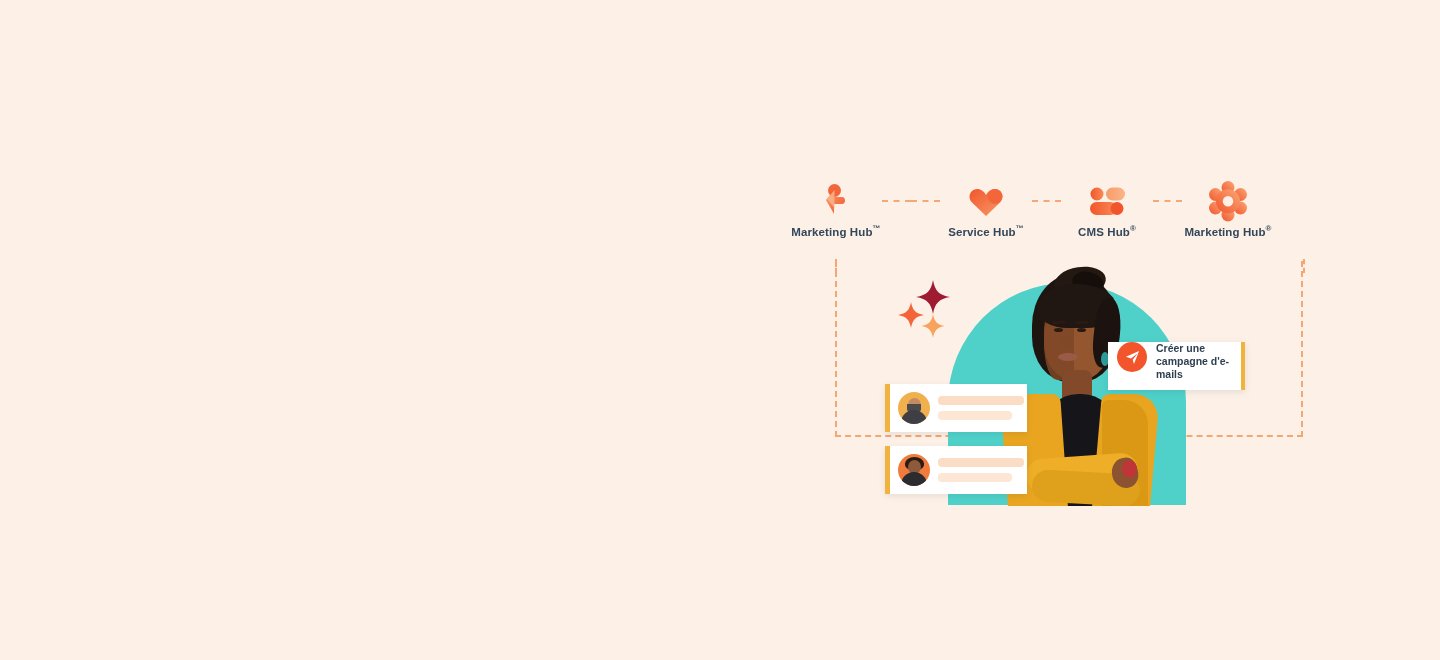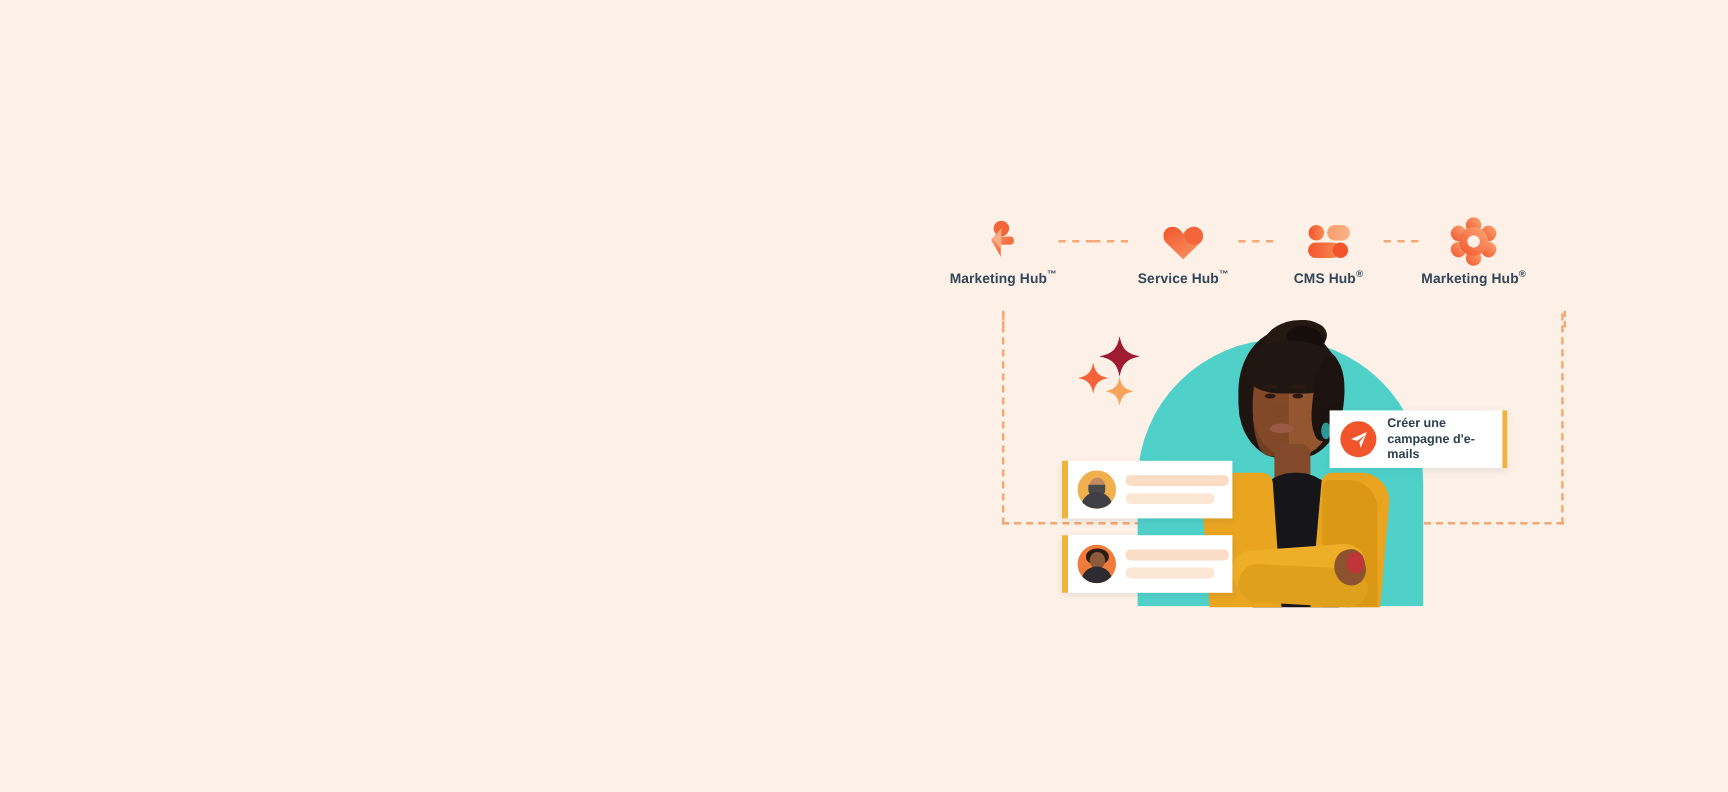--- a/index.html
+++ b/index.html
@@ -422,27 +422,27 @@
     background: #FBDCC4;
   }
   .msg-line.l1 { width: 86px; margin-bottom: 6px; }
   .msg-line.l2 { width: 74px; background: #FCE6D4; }
 
   
   .cta-card {
     position: absolute;
     left: 228px;
     top: 72px;
-    width: 148px;
+    width: 137px;
     height: 48px;
     background: #FFFFFF;
     box-shadow: 0 2px 7px rgba(51,71,91,.13);
     border-right: 4px solid #F2B23E;
     display: flex;
-    align-items: center;
+    align-items: flex-start;
     box-sizing: border-box;
   }
   .cta-icon {
     width: 30px;
     height: 30px;
     border-radius: 50%;
     background: #F2552C;
     margin-left: 9px;
     flex: 0 0 auto;
     display: flex;

